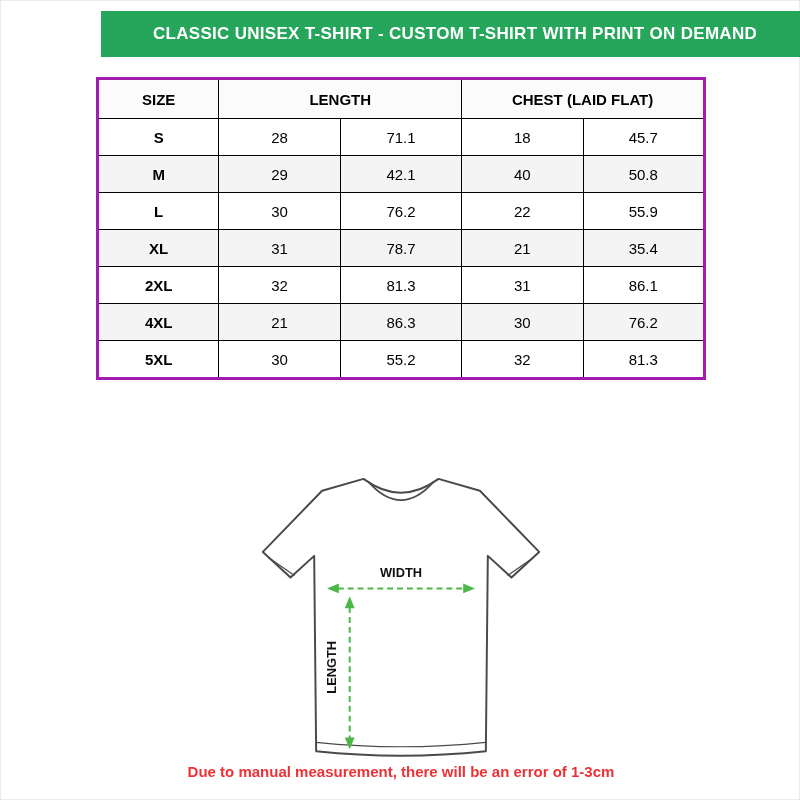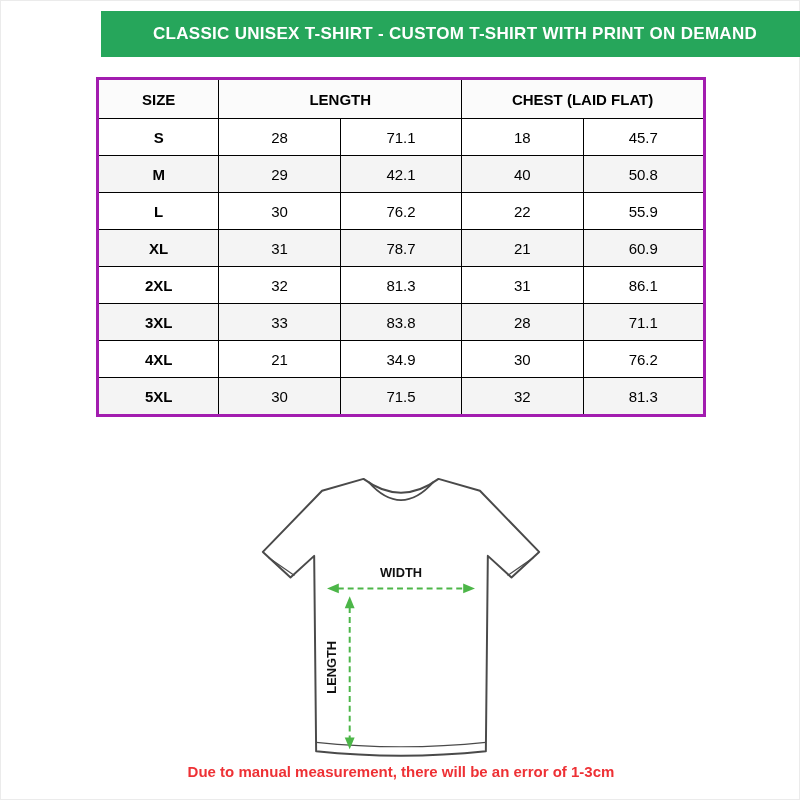--- a/index.html
+++ b/index.html
@@ -77,47 +77,40 @@
         <td>30</td>
         <td>76.2</td>
         <td>22</td>
         <td>55.9</td>
       </tr>
       <tr>
         <td class="size-cell">XL</td>
         <td>31</td>
         <td>78.7</td>
         <td>21</td>
-        <td>60.9</td>
+        <td>35.4</td>
       </tr>
       <tr>
         <td class="size-cell">2XL</td>
         <td>32</td>
         <td>81.3</td>
         <td>31</td>
         <td>86.1</td>
       </tr>
       <tr>
-        <td class="size-cell">3XL</td>
-        <td>33</td>
-        <td>83.8</td>
-        <td>28</td>
-        <td>71.1</td>
-      </tr>
-      <tr>
         <td class="size-cell">4XL</td>
         <td>21</td>
-        <td>34.9</td>
+        <td>86.3</td>
         <td>30</td>
         <td>76.2</td>
       </tr>
       <tr>
         <td class="size-cell">5XL</td>
         <td>30</td>
-        <td>71.5</td>
+        <td>55.2</td>
         <td>32</td>
         <td>81.3</td>
       </tr>
     </tbody>
   </table>
 
   <div class="diagram">
     <svg width="296" height="312" viewBox="0 0 300 312">
 
       <path d="M 112 14 L 70 26 L 10 88 L 38 114 L 62 92 L 64 290 Q 150 299 236 290 L 238 92 L 262 114 L 290 88 L 230 26 L 188 14 Q 150 42 112 14 Z" fill="#ffffff" stroke="#4a4a4a" stroke-width="2" stroke-linejoin="round"></path>

